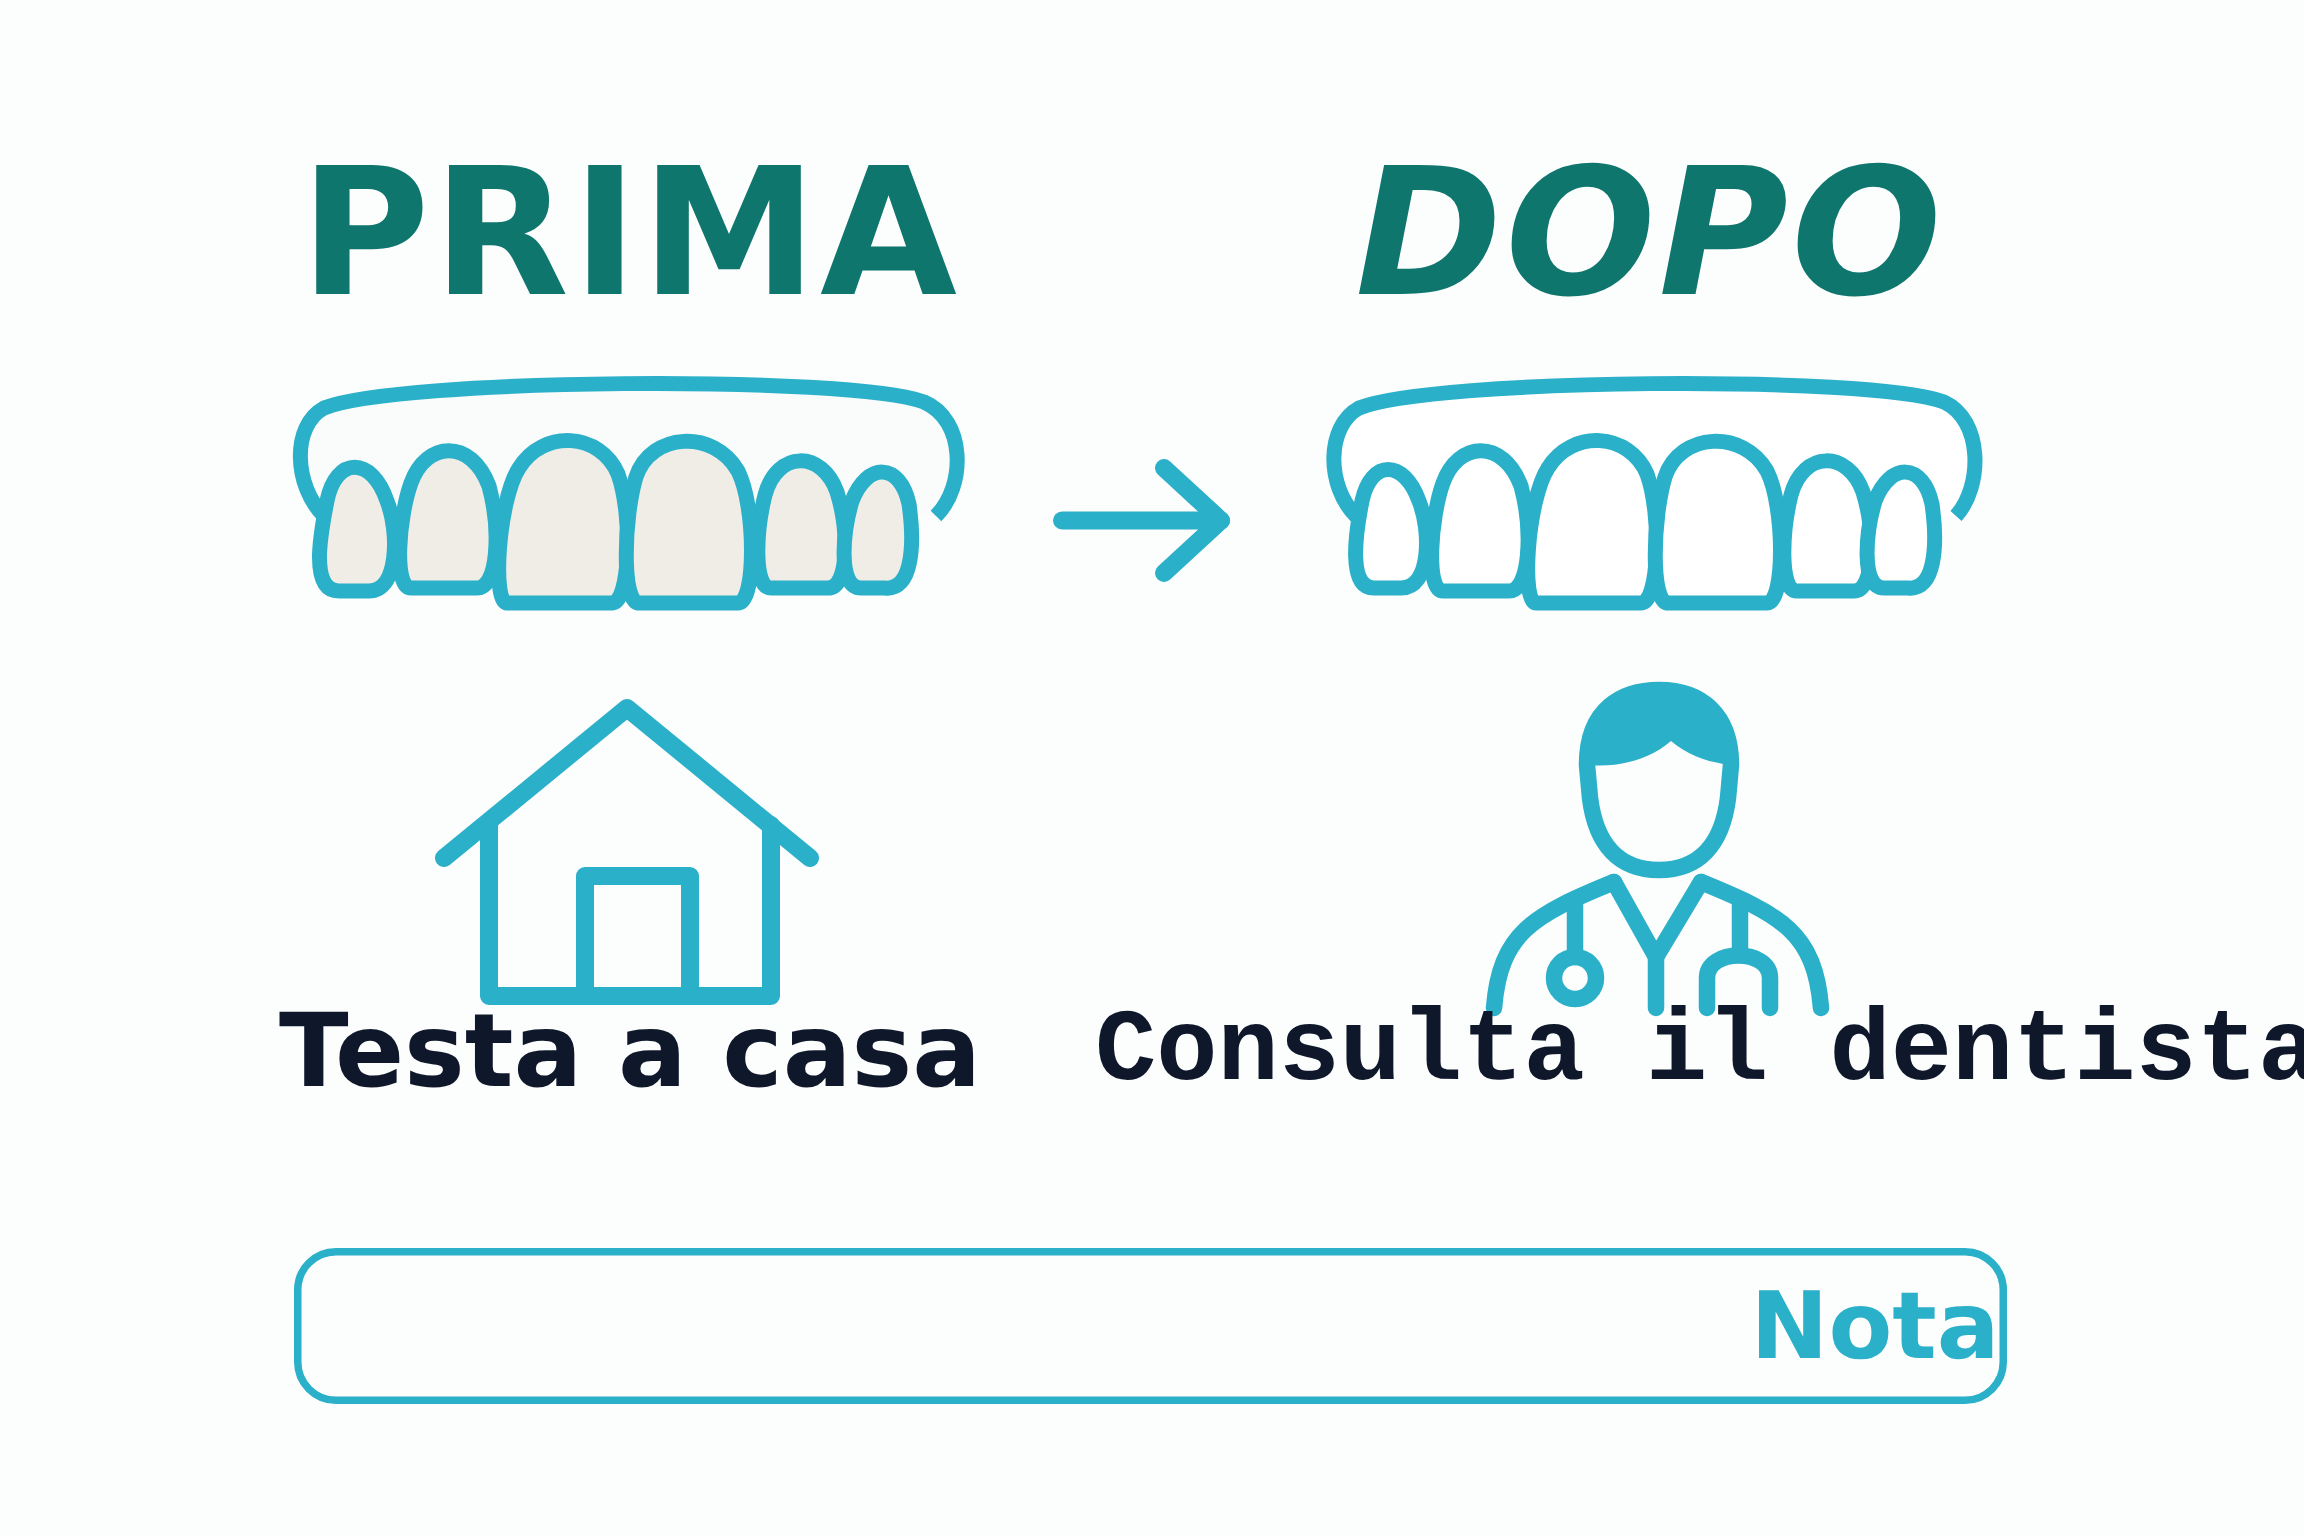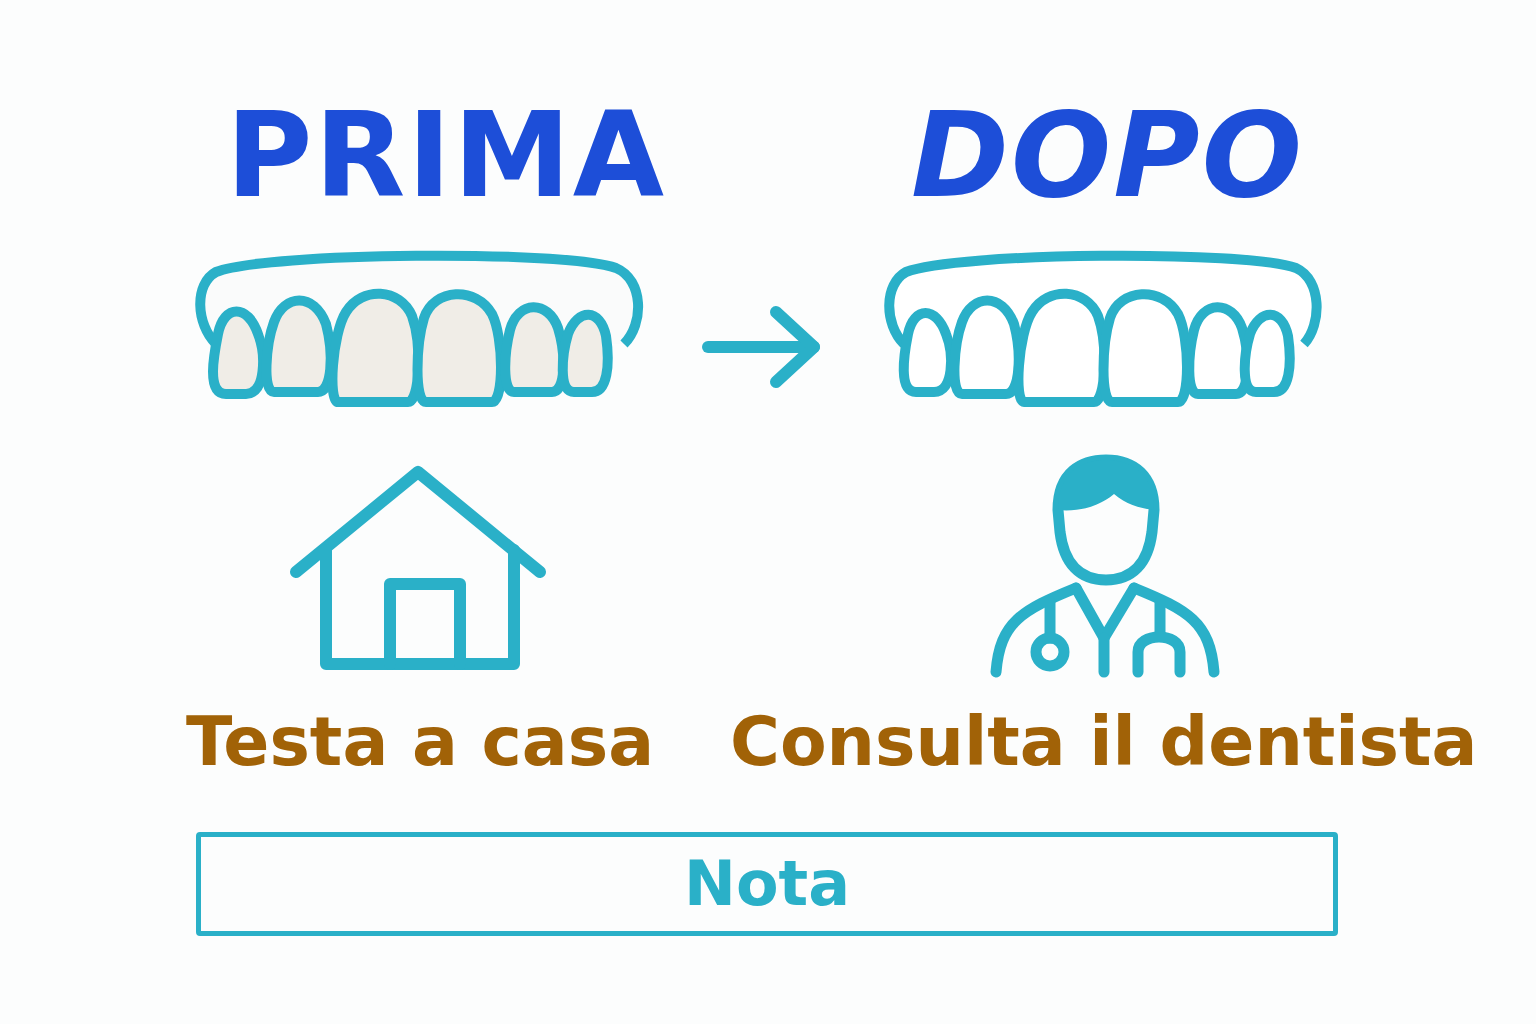--- a/index.html
+++ b/index.html
@@ -1,41 +1,41 @@
 <!DOCTYPE html>
 <html><head>
 <meta charset="utf-8">
 <style>
   html, body { margin: 0; padding: 0; }
   body {
     width: 1536px; height: 1024px; background: #fcfdfd; position: relative; overflow: hidden;
     font-family: "DejaVu Sans", "Liberation Sans", sans-serif;
   }
   .title {
-    position: absolute; top: 96px; font-weight: bold; color: #1d4ed8;
-    font-size: 118px; letter-spacing: 2px; line-height: 1;  margin-left: 31px;
+    position: absolute; top: 96px; font-weight: bold; color: #0f766e;
+    font-size: 118px; letter-spacing: 2px; line-height: 1; text-align: center;
   }
   #title-prima { left: 195px; width: 450px; }
   #title-dopo { left: 880px; width: 440px; font-style: italic; }
   .teeth { position: absolute; top: 244px; }
   #teeth-before { left: 186px; width: 464px; height: 172px; }
   #teeth-after { left: 876px; width: 450px; height: 172px; }
   #arrow { position: absolute; left: 696px; top: 302px; width: 130px; height: 90px; }
   #house { position: absolute; left: 286px; top: 458px; width: 270px; height: 220px; }
   #doctor { position: absolute; left: 982px; top: 452px; width: 246px; height: 236px; }
   .caption {
-    position: absolute; top: 708px; font-weight: bold; color: #a16207; font-size: 68px;
+    position: absolute; top: 668px; font-weight: bold; color: #0f172a; font-size: 68px;
     line-height: 1; text-align: center; white-space: nowrap;
   }
   #cap-home { left: 180px; width: 480px; }
-  #cap-dentist { left: 730px; width: 700px; }
+  #cap-dentist { left: 730px; width: 700px; font-family: Liberation Mono, monospace; }
   #note-box {
     position: absolute; left: 196px; top: 832px; width: 1142px; height: 104px;
-    border: 5px solid #2ab0c8; border-radius: 4px; box-sizing: border-box;
-    display: flex; align-items: center; justify-content: center;
+    border: 5px solid #2ab0c8; border-radius: 28px; box-sizing: border-box;
+    display: flex; align-items: center; justify-content: flex-end;
   }
   #note-label { font-weight: bold; color: #2ab0c8; font-size: 62px; line-height: 1; }
 </style>
 </head>
 <body>
 
 <div id="title-prima" class="title">PRIMA</div>
 <div id="title-dopo" class="title">DOPO</div>
 
 <svg id="teeth-before" class="teeth" viewBox="0 0 464 172">

